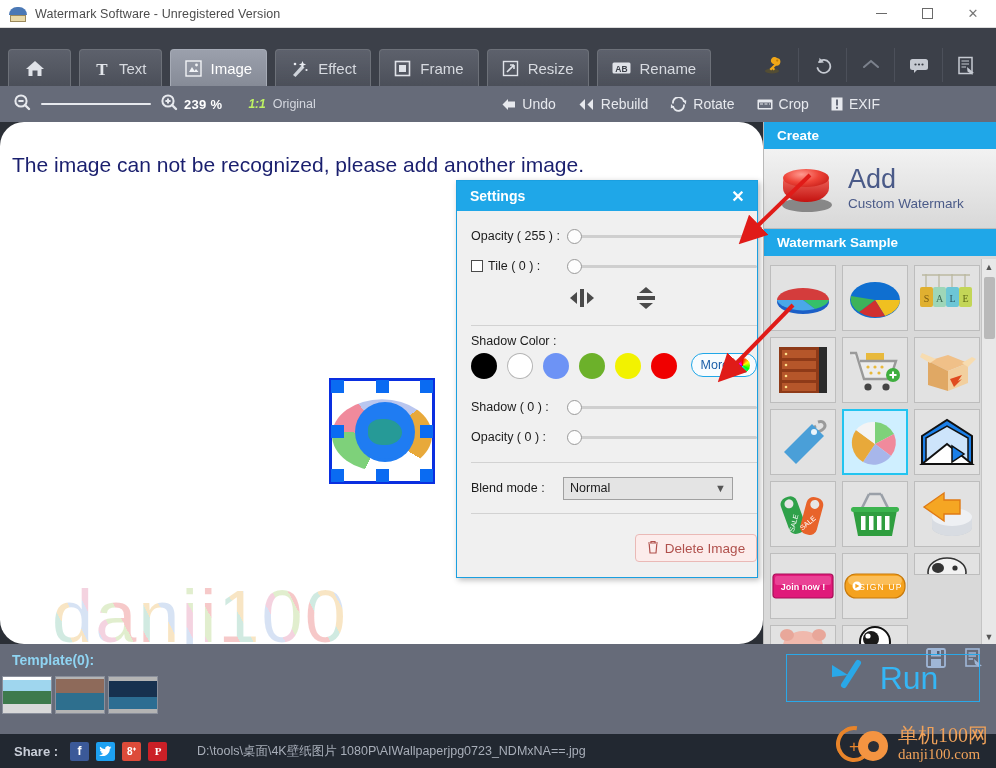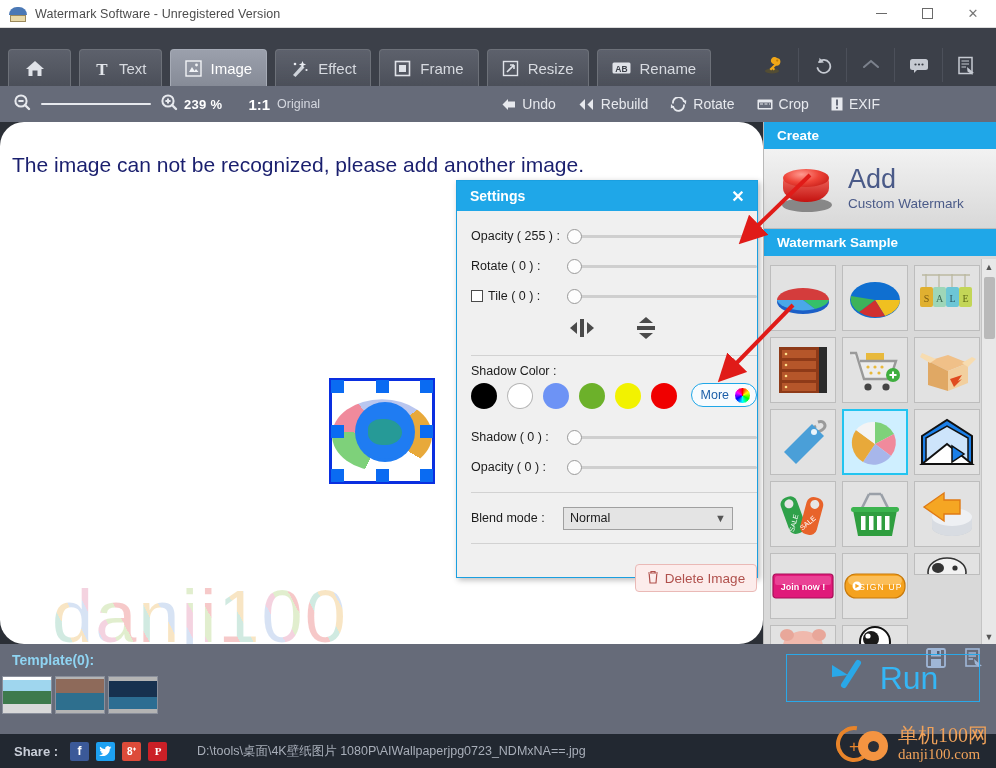--- a/index.html
+++ b/index.html
@@ -80,21 +80,21 @@
     position:absolute; left:0; top:86px; width:996px; height:36px;
     background:#666b79; display:flex; align-items:center;
     color:#e7e9ee; font-size:12.5px;
   }
   .zoombar .zicon { margin-left:14px; }
   .zoomtrack {
     width:110px; height:2px; background:#e7e9ee; margin:0 10px; border-radius:1px;
   }
   .zoompct { font-weight:bold; font-size:13px; color:#ffffff; margin-left:6px; letter-spacing:.3px;}
   .onetoone { display:flex; align-items:center; gap:7px; margin-left:26px; }
-  .onetoone .num { font-weight:bold; font-size:15px; color:#ffffff; }
+  .onetoone .num { font-weight:bold; font-size:12px; color:#bef264;font-style:italic; }
   .onetoone .lbl { color:#d5d8e0; font-size:12.5px; }
   .actions { margin-left:auto; display:flex; align-items:center; gap:22px; margin-right:116px; }
   .act { display:flex; align-items:center; gap:6px; color:#e7e9ee; font-size:14px; }
   .act svg { display:block; }
 
   
   .canvas {
     position:absolute; left:0; top:122px; width:763px; height:522px;
     background:#ffffff; overflow:hidden;border-radius:24px;
   }
@@ -771,27 +771,20 @@
 
     <div class="dlg-body">
       <div class="row">
         <span class="lbl">Opacity ( 255 ) :</span>
         <span class="slider">
             <span class="track"></span>
             <span class="knob"></span>
           </span>
       </div>
       <div class="row">
-        <span class="lbl">Rotate ( 0 ) :</span>
-        <span class="slider">
-            <span class="track"></span>
-            <span class="knob"></span>
-          </span>
-      </div>
-      <div class="row">
         <span class="lbl">
           <span class="chk"></span><span>Tile ( 0 ) :</span>
         </span>
         <span class="slider">
             <span class="track"></span>
             <span class="knob"></span>
           </span>
       </div>
 
       <div class="flips">

